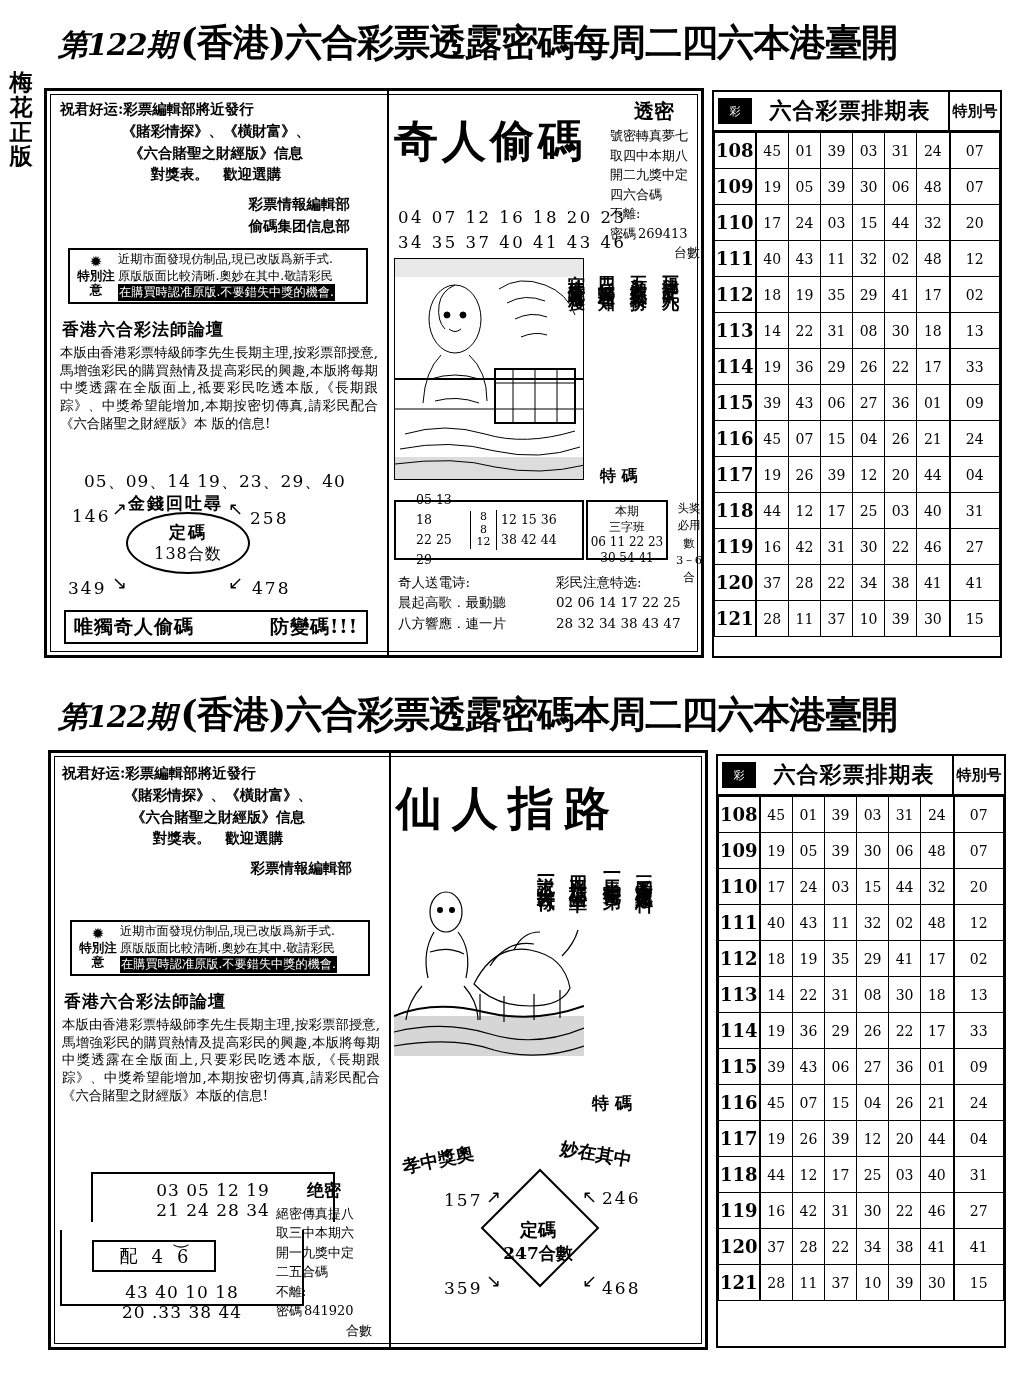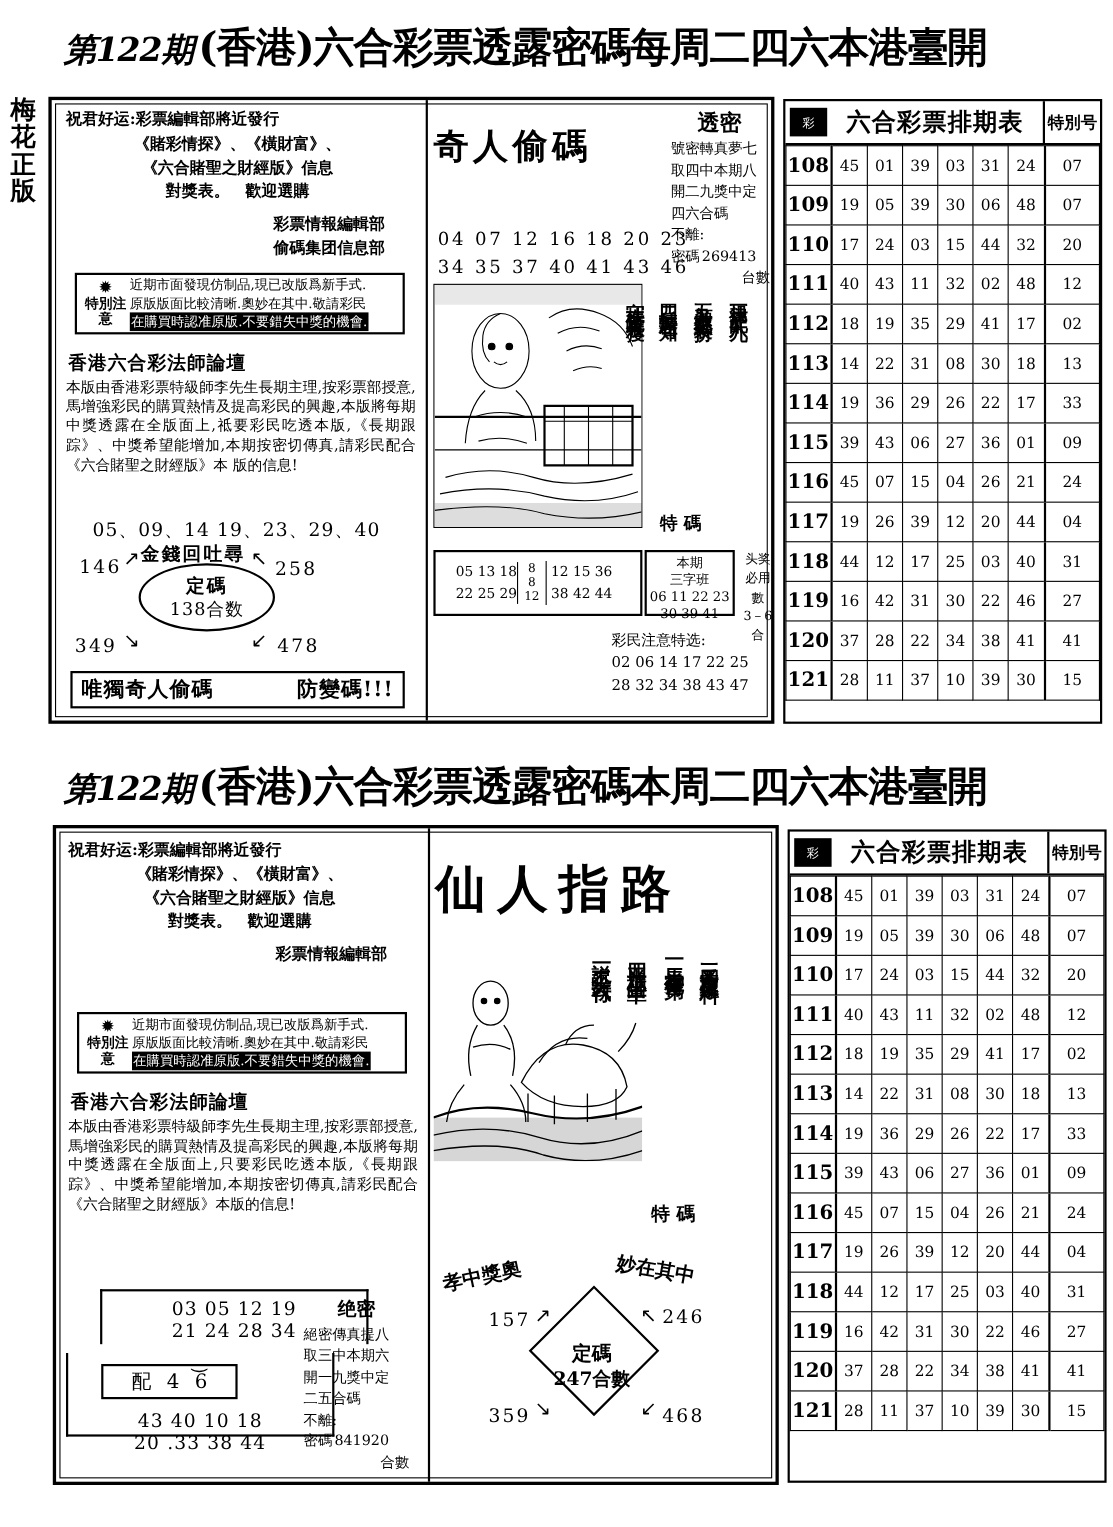--- a/index.html
+++ b/index.html
@@ -273,21 +273,21 @@
 </head>
 <body>
 
 <div class="page">
 
   <div class="headline" style="left:58px; top:18px;">
     <span class="num">第122期</span>
     <span class="txt">(香港)六合彩票透露密碼每周二四六本港臺開</span>
   </div>
 
-  <div class="side-label zh" style="top:88px;">
+  <div class="side-label zh" style="top:70px;">
     <div style="word-break:break-all;">梅花正版</div>
   </div>
 
   <div class="panel" style="left:44px; top:88px; width:660px; height:570px;">
     <div class="inner"></div>
     <div class="vline" style="left:340px;"></div>
   </div>
 
   <div class="blk greet zh" style="left:58px; top:98px; width:316px;">
     <div class="l1">祝君好运:彩票編輯部將近發行</div>
@@ -328,21 +328,21 @@
   <div class="oval" style="left:126px; top:512px; width:124px; height:62px;">
     <div class="t1">定碼</div>
     <div class="t2">138合数</div>
   </div>
 
   <div class="bottom-box" style="left:64px; top:610px; width:304px; height:34px;">
     <span>唯獨奇人偷碼</span>
     <span>防變碼!!!</span>
   </div>
 
-  <div class="brush zh" style="left:394px; top:112px; font-size:32px; letter-spacing:4px;">奇人偷碼</div>
+  <div class="brush zh" style="left:394px; top:112px; font-size:44px; letter-spacing:4px;">奇人偷碼</div>
 
   <div class="lotto-nums" style="left:398px; top:206px;">
     <div>04 07  12  16  18  20  23</div>
     <div>34 35  37  40  41  43  46</div>
   </div>
 
   <div class="art" style="left:394px; top:258px; width:190px; height:222px; border:1px solid #000;">
     <svg width="190" height="222" viewBox="0 0 190 222">
       <rect width="190" height="222" fill="#fff"></rect>
       <g stroke="#000" fill="none" stroke-width="1">
@@ -372,49 +372,54 @@
       </g>
       <g fill="#000" opacity="0.75">
         <path d="M0 0 h190 v18 H0 z" opacity="0.12"></path>
         <path d="M0 198 h190 v24 H0 z" opacity="0.18"></path>
       </g>
     </svg>
   </div>
 
   <div class="sm-box" style="left:394px; top:500px; width:190px; height:60px; border-width:2px;">
     <div style="display:flex; height:100%; align-items:center; font-size:12.5px; line-height:1.6;">
-      <div style="flex:0 0 74px; padding-left:4px;text-align:right;">
+      <div style="flex:0 0 74px; padding-left:20px;">
         <div>05  13  18</div>
         <div>22  25  29</div>
       </div>
       <div style="flex:0 0 26px; text-align:center; font-size:11px; line-height:1.15; border-left:1px solid #000;">
         <div>8</div>
         <div>8</div>
         <div>12</div>
       </div>
       <div style="flex:1; padding-left:4px; border-left:1px solid #000;">
         <div>12  15  36</div>
         <div>38  42  44</div>
       </div>
     </div>
   </div>
 
   <div class="sm-box zh" style="left:586px; top:500px; width:82px; height:60px; font-size:12px; line-height:1.3; text-align:center; padding-top:2px;">
     <div>本期</div>
     <div>三字班</div>
     <div>06 11 22 23</div>
-    <div>30 39 41</div>
+    <div>30 54 41</div>
   </div>
 
   <div class="lbl" style="position:absolute; left:672px; top:500px; width:34px; font-size:11.5px; line-height:1.5; text-align:center;">
     <div>头奖</div>
     <div>必用數</div>
     <div>3－6合</div>
   </div>
 
+  <div class="zh" style="position:absolute; left:398px; top:572px; width:150px; font-size:13.5px; line-height:1.5;">
+    <div>奇人送電诗:</div>
+    <div>晨起高歌．最動聽</div>
+    <div>八方響應．連一片</div>
+  </div>
   <div class="zh" style="position:absolute; left:556px; top:572px; width:150px; font-size:13.5px; line-height:1.5;">
     <div>彩民注意特选:</div>
     <div>02 06 14 17  22 25</div>
     <div>28 32 34 38  43 47</div>
   </div>
 
   <div class="zh" style="position:absolute; left:608px; top:96px; width:92px; font-size:13px; line-height:1.5; text-align:center;">
     <div style="font-size:20px; font-weight:bold;">透密</div>
     <div style="text-align:left; padding-left:2px;">
       <div>號密轉真夢七</div>

